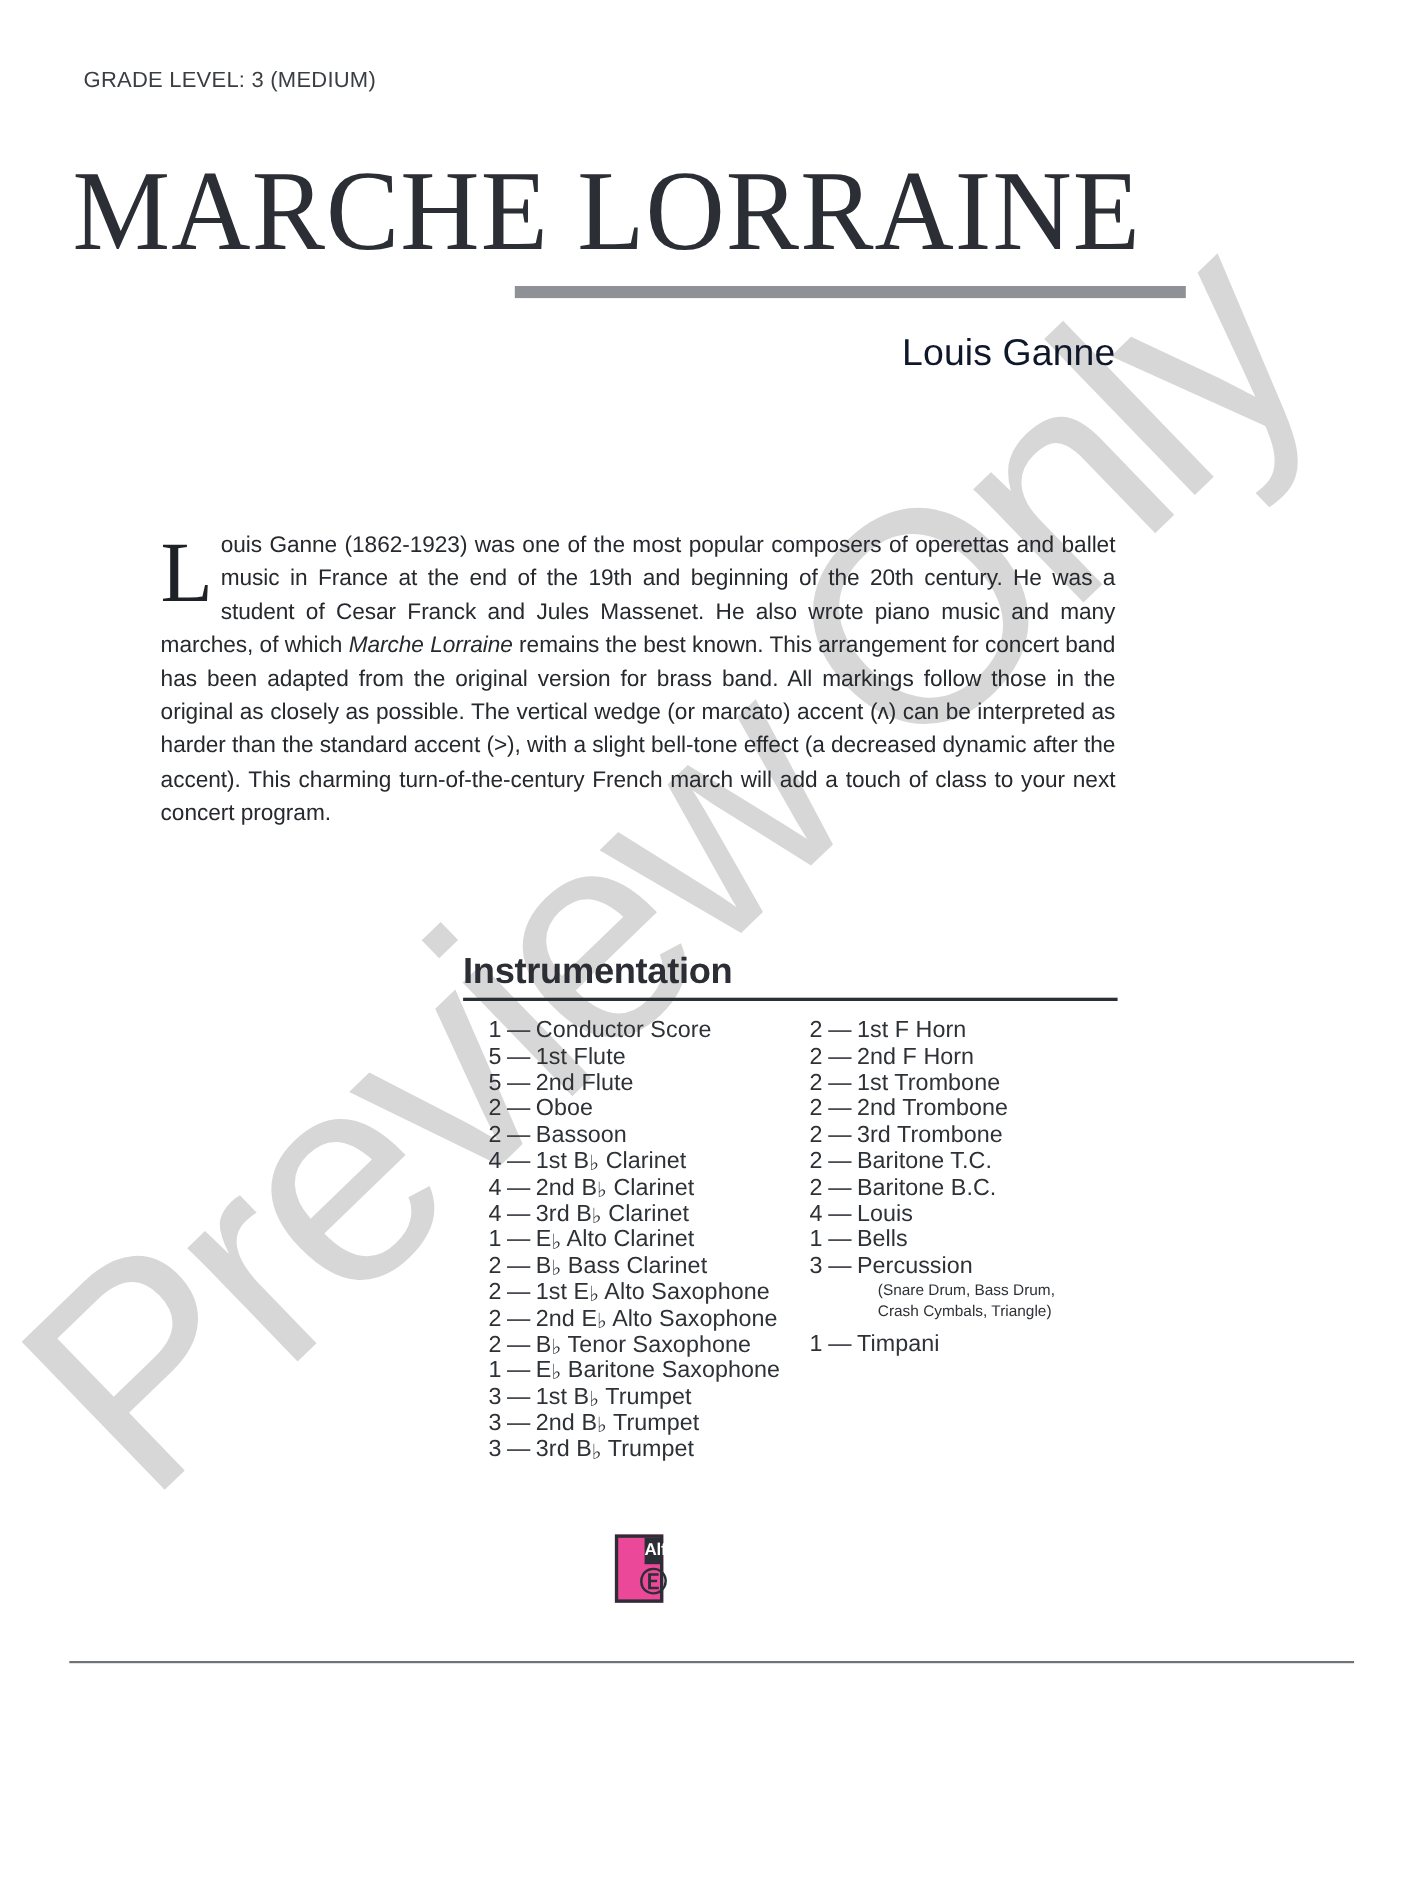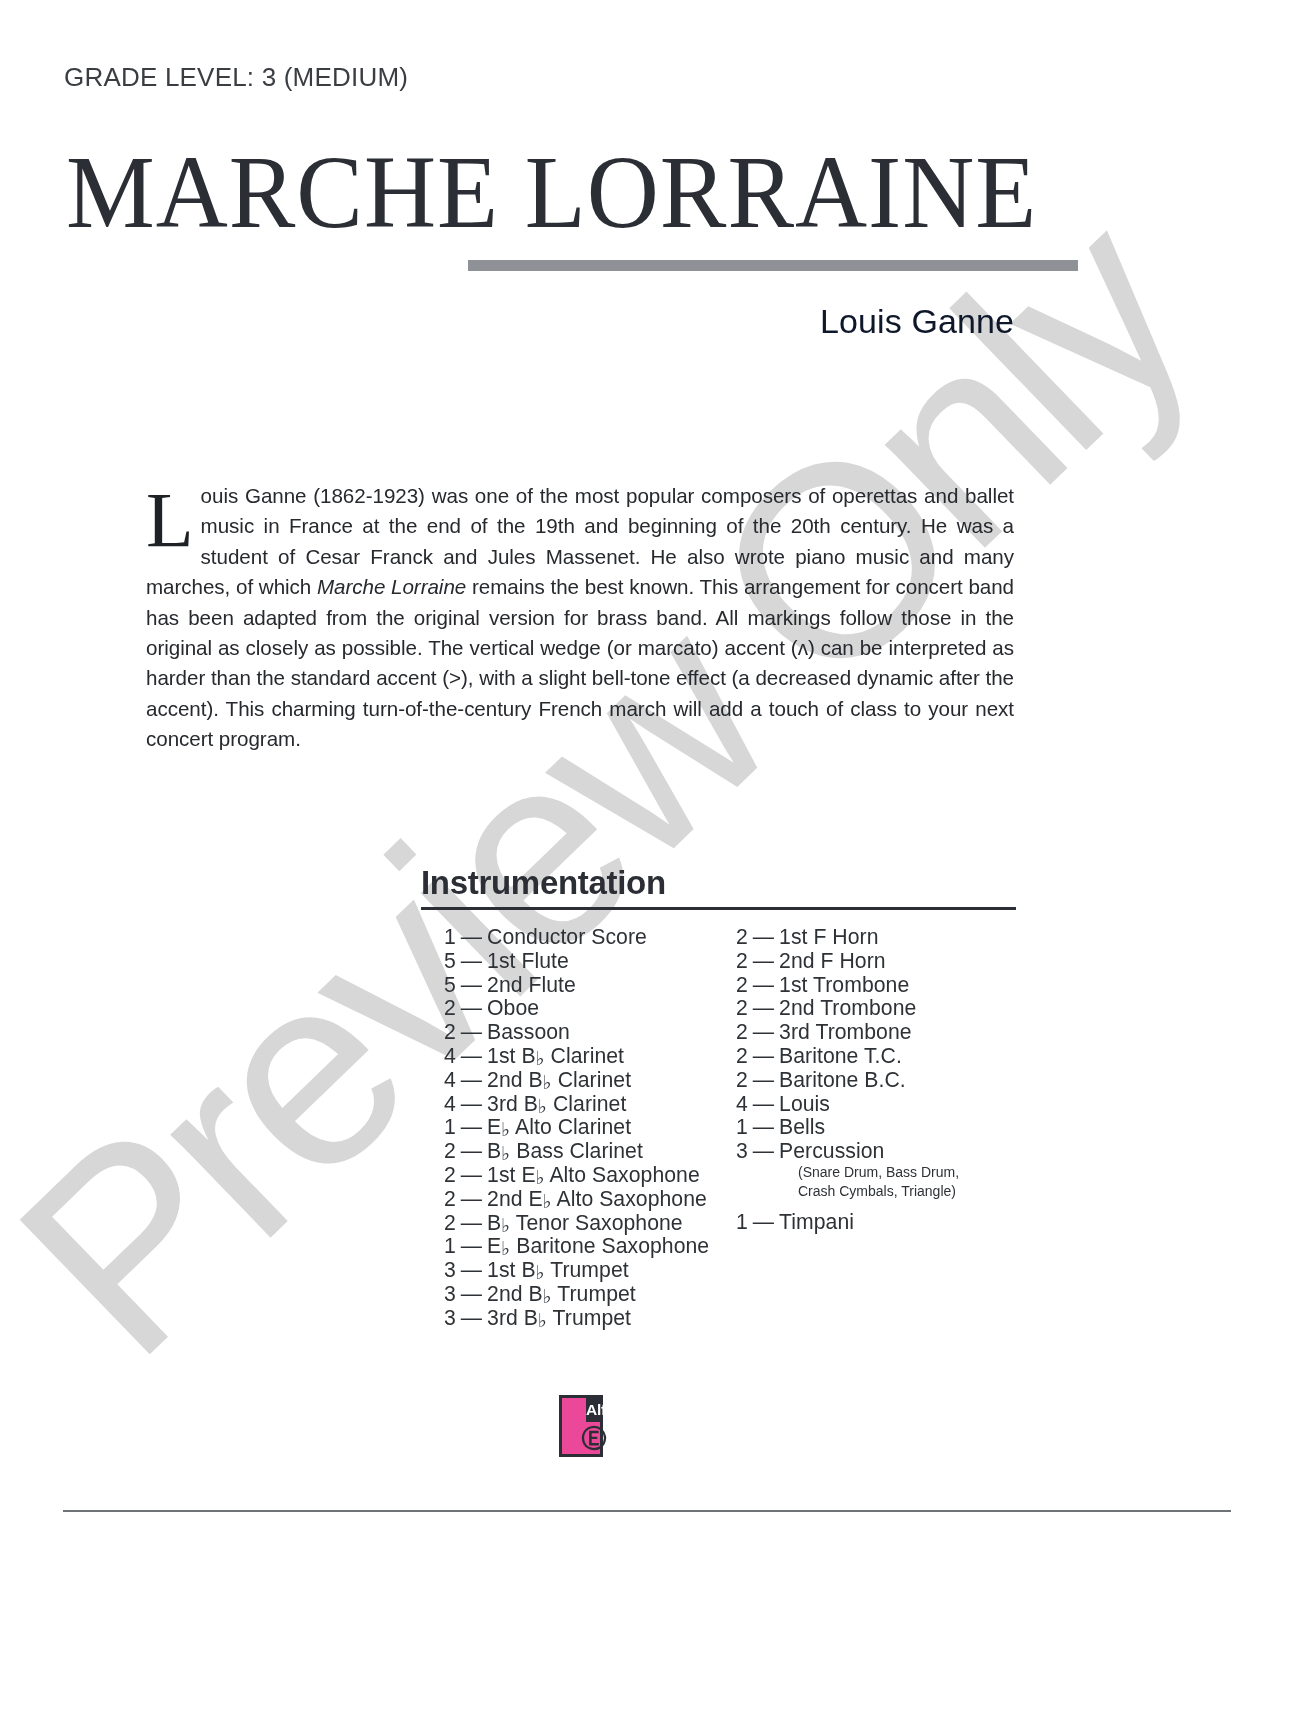--- a/index.html
+++ b/index.html
@@ -43,23 +43,23 @@
   
   #page {
     position: relative;
     z-index: 2;
     width: 1296px;
     height: 1728px;
   }
 
   .grade-level {
     position: absolute;
-    left: 64px;
+    left: 76px;
     top: 62px;
-    font-size: 26px;
+    font-size: 20px;
     letter-spacing: 0.2px;
     color: #3a3e42;
     font-family: "Liberation Sans", sans-serif;
   }
 
   .title {
     position: absolute;
     left: 66px;
     top: 140px;
     width: 1010px;

